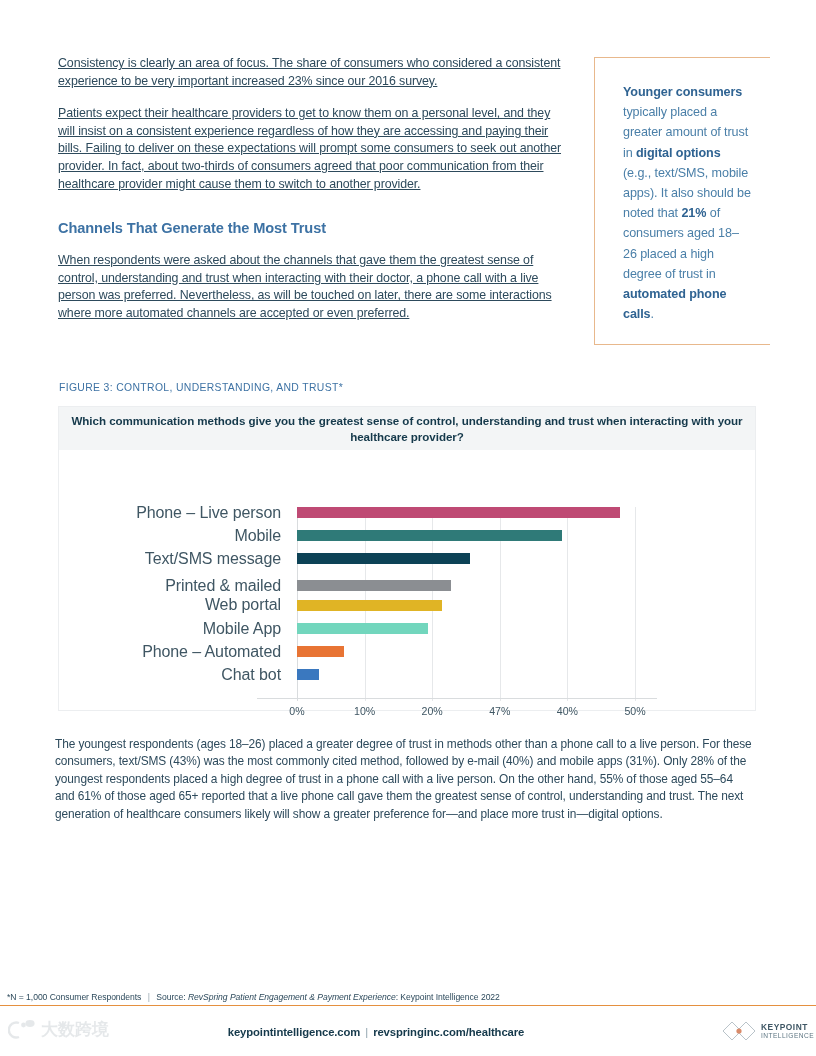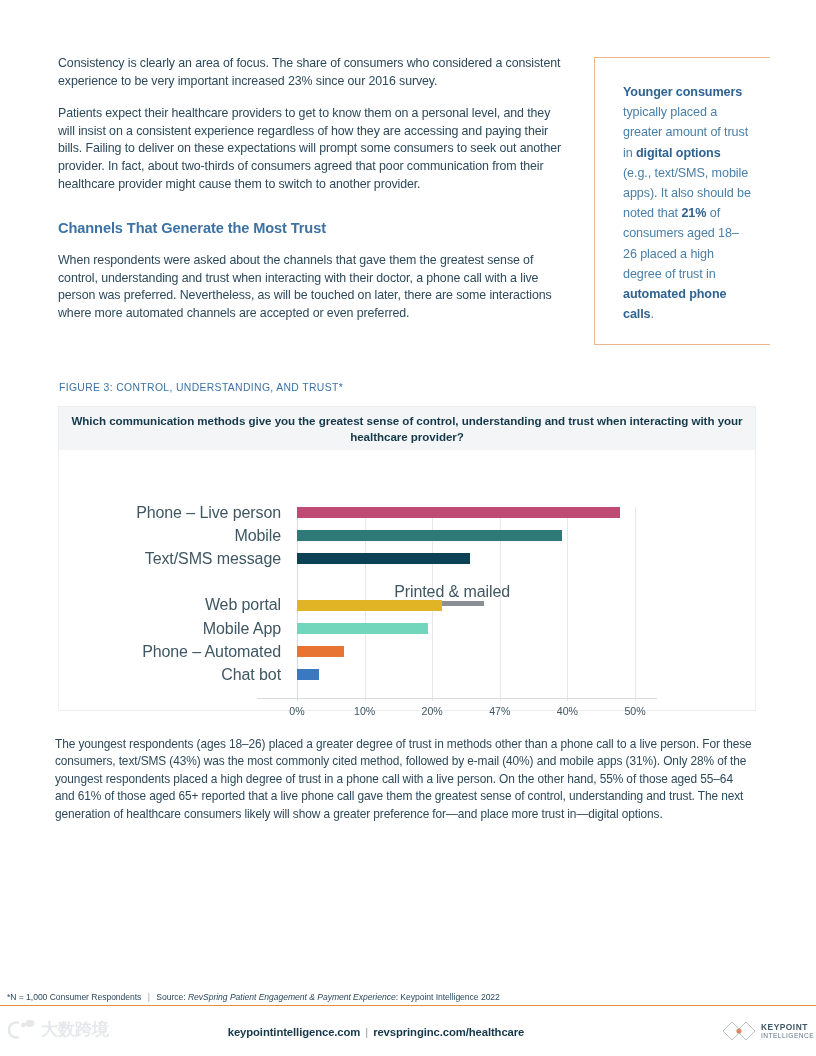--- a/index.html
+++ b/index.html
@@ -28,20 +28,21 @@
     top: 55px;
     width: 505px;
   }
 
   p.body-text {
     margin: 0 0 15px 0;
     font-size: 12.4px;
     line-height: 17.6px;
     color: #2d4a5c;
     letter-spacing: -0.1px;
+    text-decoration: underline;
   }
 
   h2.section-heading {
     margin: 26px 0 14px 0;
     font-size: 14.6px;
     line-height: 19px;
     font-weight: bold;
     color: #3d72a4;
     letter-spacing: -0.1px;
   }
@@ -297,21 +298,21 @@
             <div class="bar" title="Phone – Live person: 47.8%" style="width: 323.128px; background: rgb(191, 74, 116);"></div>
           </div>
           <div class="row" style="top: 74.2px;">
             <div class="row-label">Mobile</div>
             <div class="bar" title="Email: 39.2%" style="width: 264.992px; background: rgb(47, 122, 120);"></div>
           </div>
           <div class="row" style="top: 97.4px;">
             <div class="row-label">Text/SMS message</div>
             <div class="bar" title="Text/SMS message: 25.6%" style="width: 173.056px; background: rgb(13, 66, 86);"></div>
           </div>
-          <div class="row" style="top: 133px; flex-direction: column;">
+          <div class="row" style="top: 124px;">
             <div class="row-label">Printed &amp; mailed</div>
             <div class="bar" title="Printed &amp; mailed: 22.8%" style="width: 154.128px; background: rgb(139, 142, 146);"></div>
           </div>
           <div class="row" style="top: 143.8px;">
             <div class="row-label">Web portal</div>
             <div class="bar" title="Web portal: 21.5%" style="width: 145.34px; background: rgb(224, 180, 37);"></div>
           </div>
           <div class="row" style="top: 167px;">
             <div class="row-label">Mobile App</div>
             <div class="bar" title="Mobile App: 19.4%" style="width: 131.144px; background: rgb(114, 214, 189);"></div>

